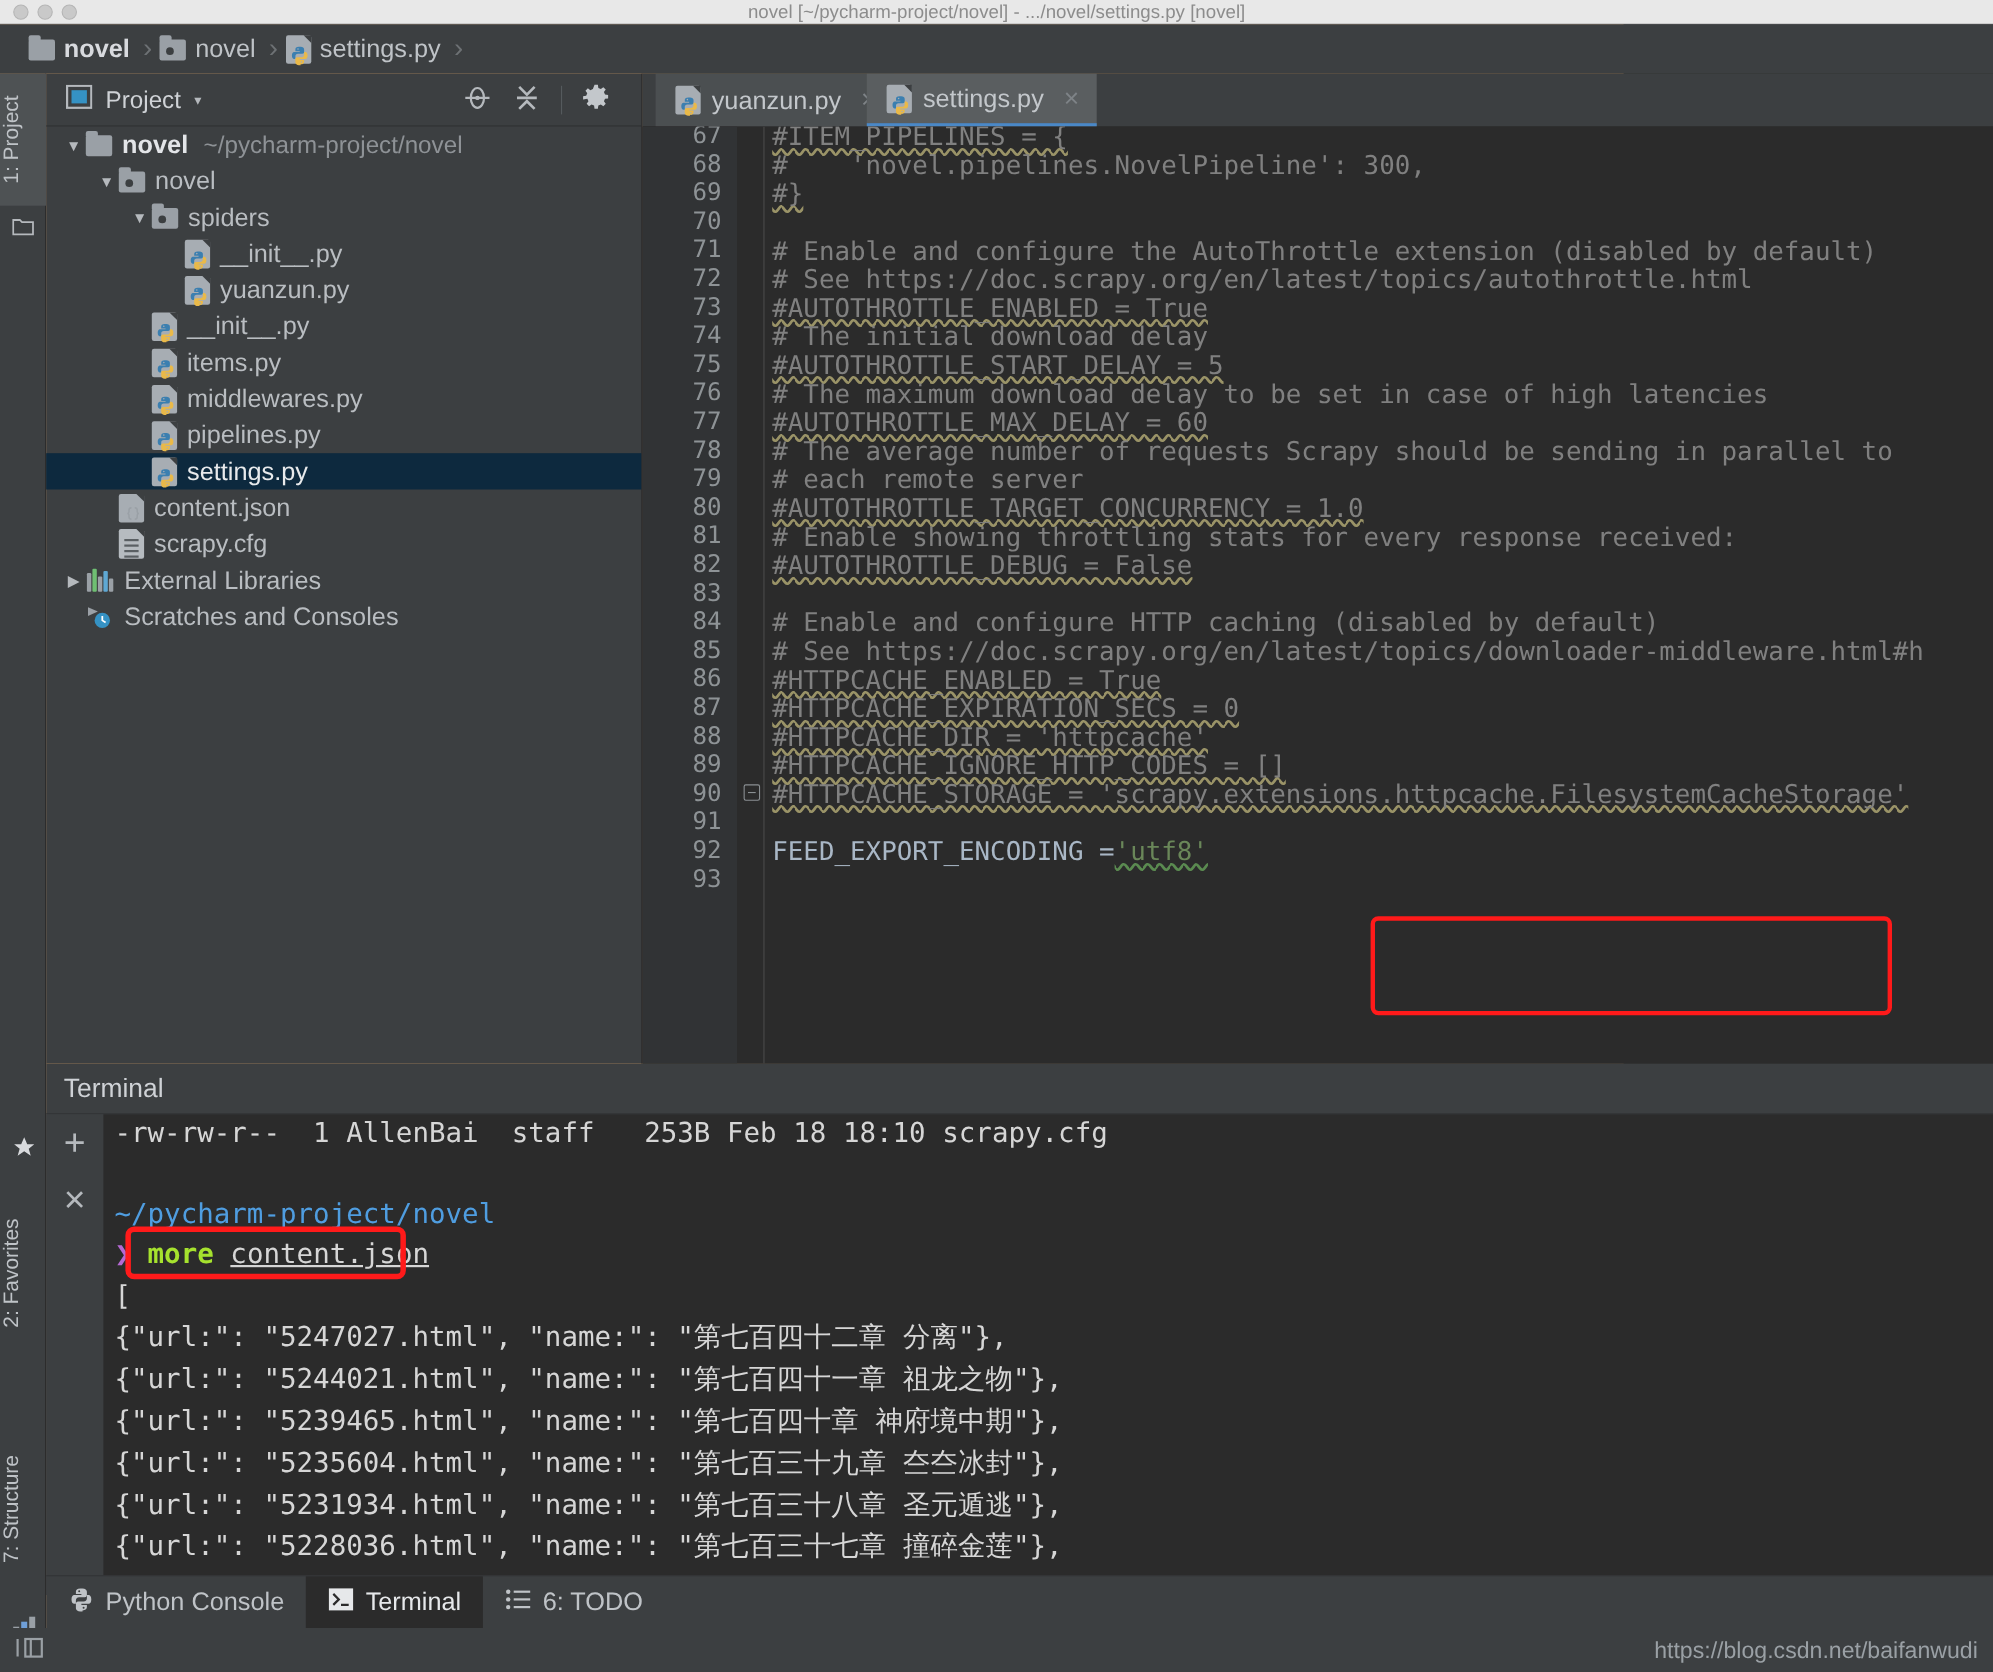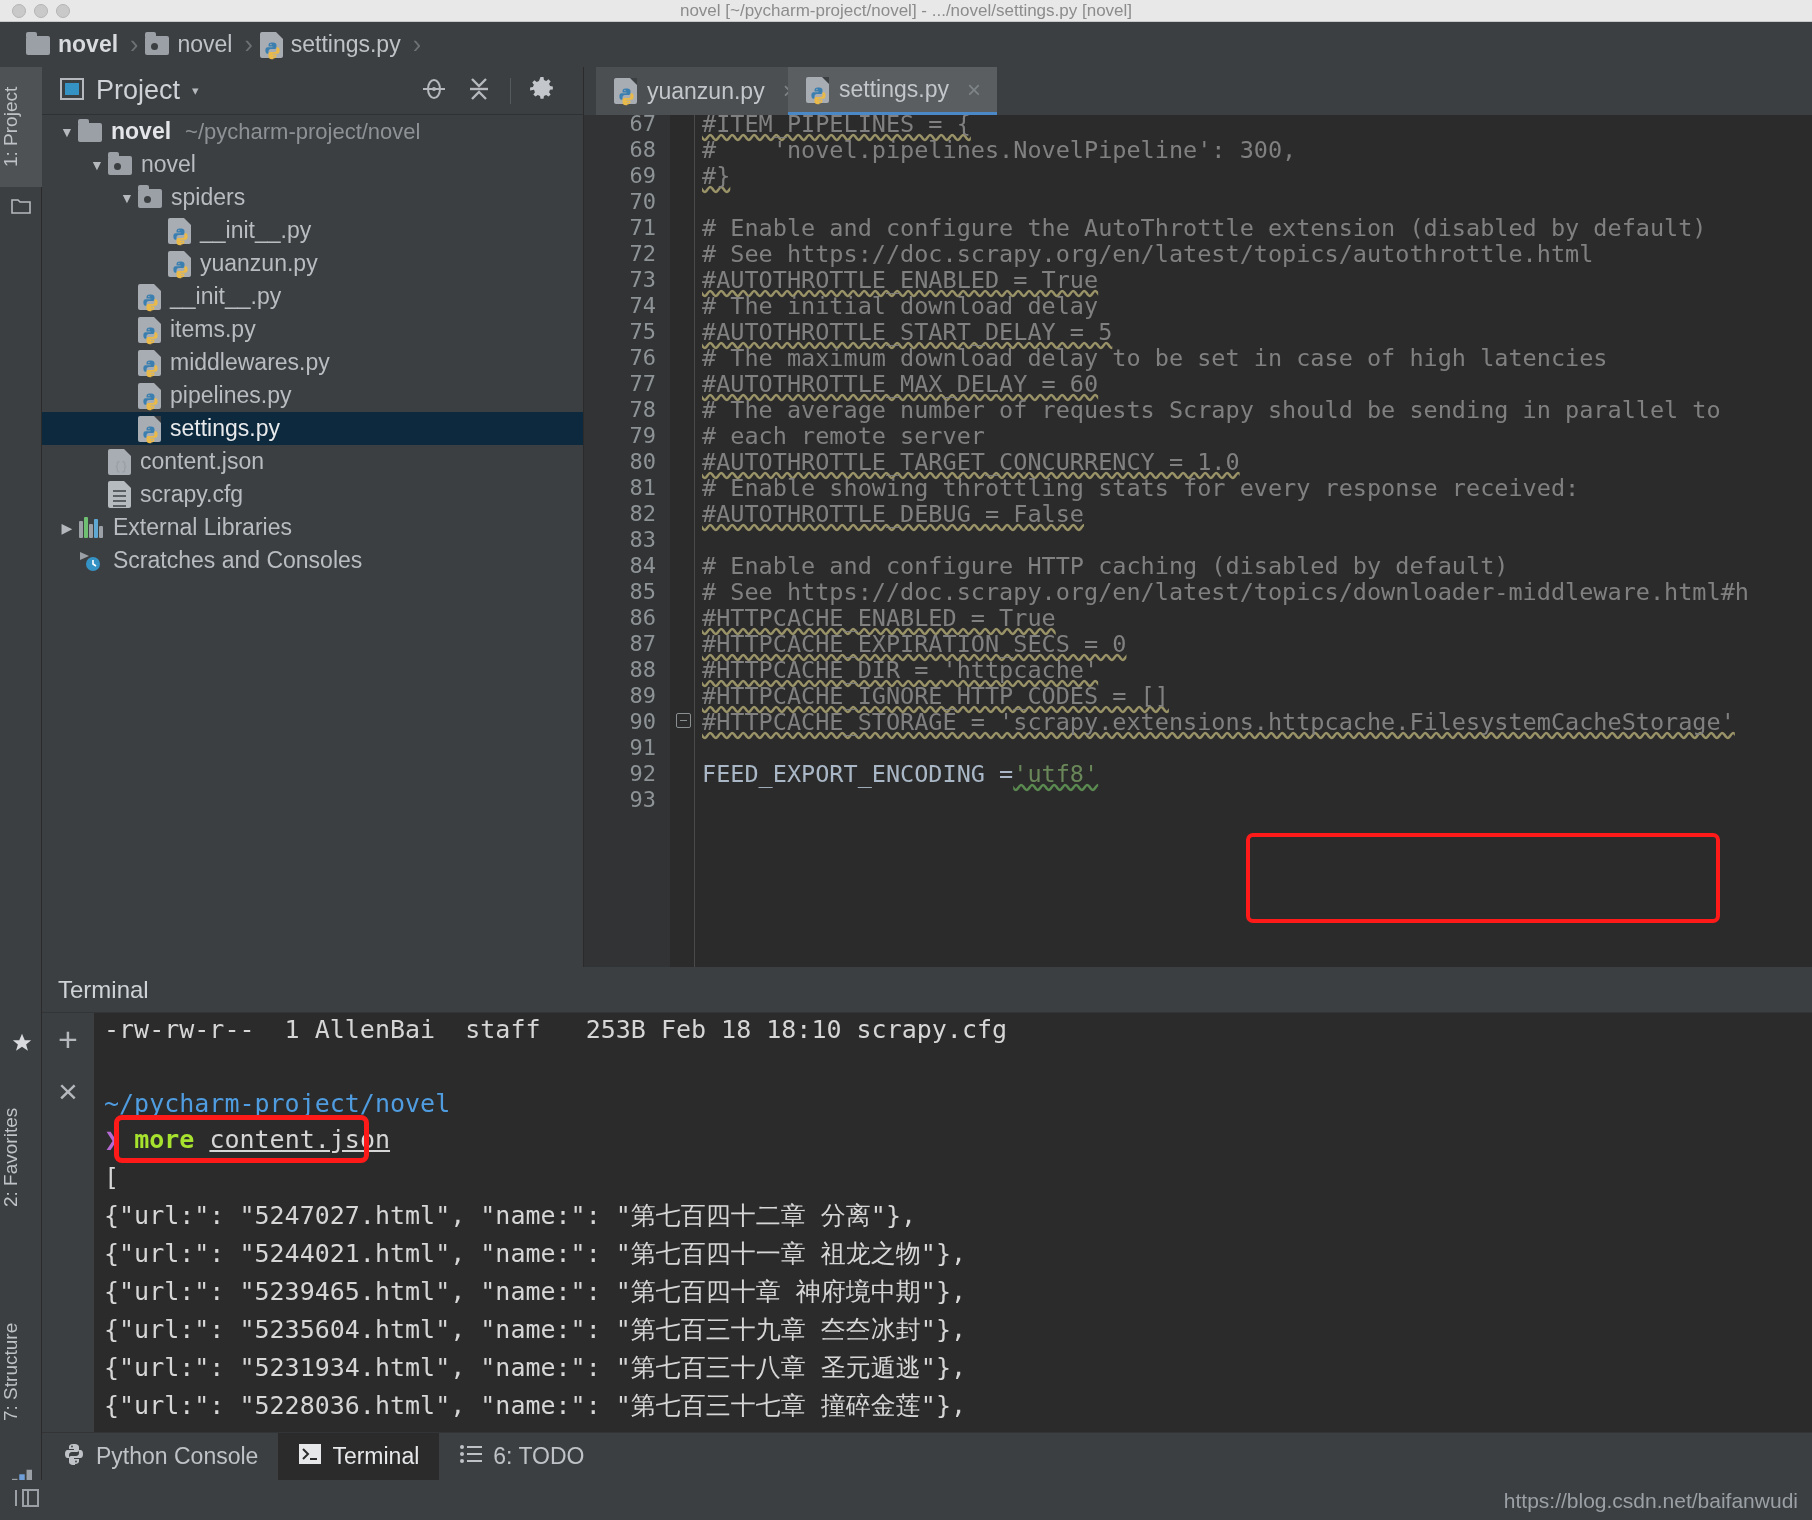--- a/index.html
+++ b/index.html
@@ -147,21 +147,21 @@
     background: #3c3f41;
     border-right: 1px solid #2b2b2b;
   }
   .panel-header {
     position: relative; height: 48px;
     display: flex; align-items: center;
     padding: 0 10px 0 18px;
     border-bottom: 1px solid #2f3133;
   }
   .panel-title {
-    font-size: 27px; color: #cfd2d6; margin-left: 12px;
+    font-size: 22px; color: #cfd2d6; margin-left: 12px;
   }
   .panel-caret {
     margin-left: 12px; font-size: 13px; color: #b5b9bd;
   }
   .panel-tools {
     position: absolute; right: 10px; top: 0; height: 48px;
     display: flex; align-items: center; gap: 18px;
   }
   .panel-tools .sep {
     width: 1px; height: 26px; background: #555a5d;

